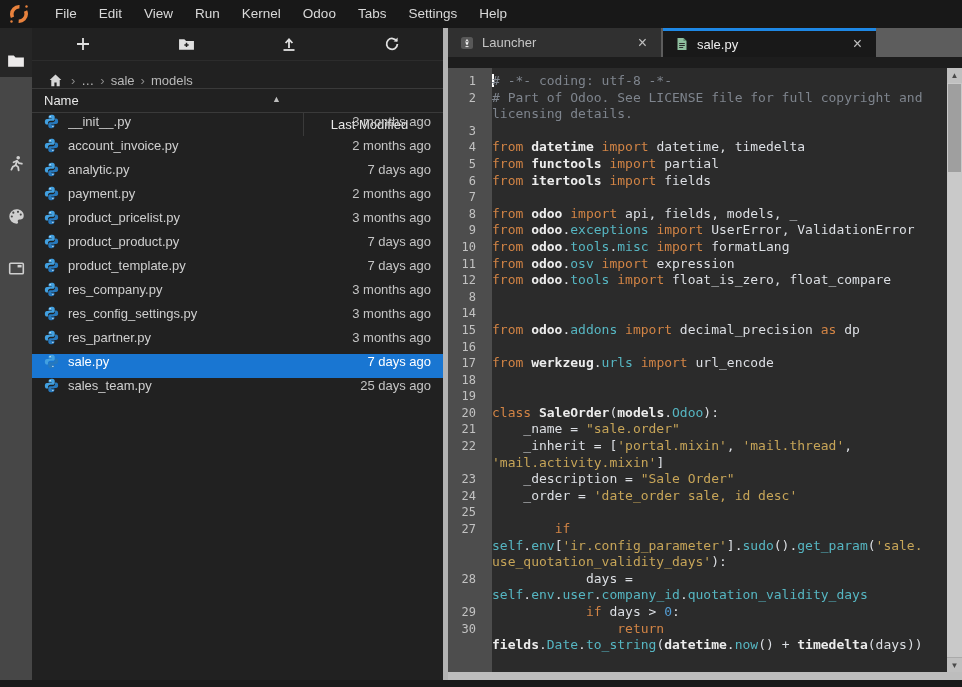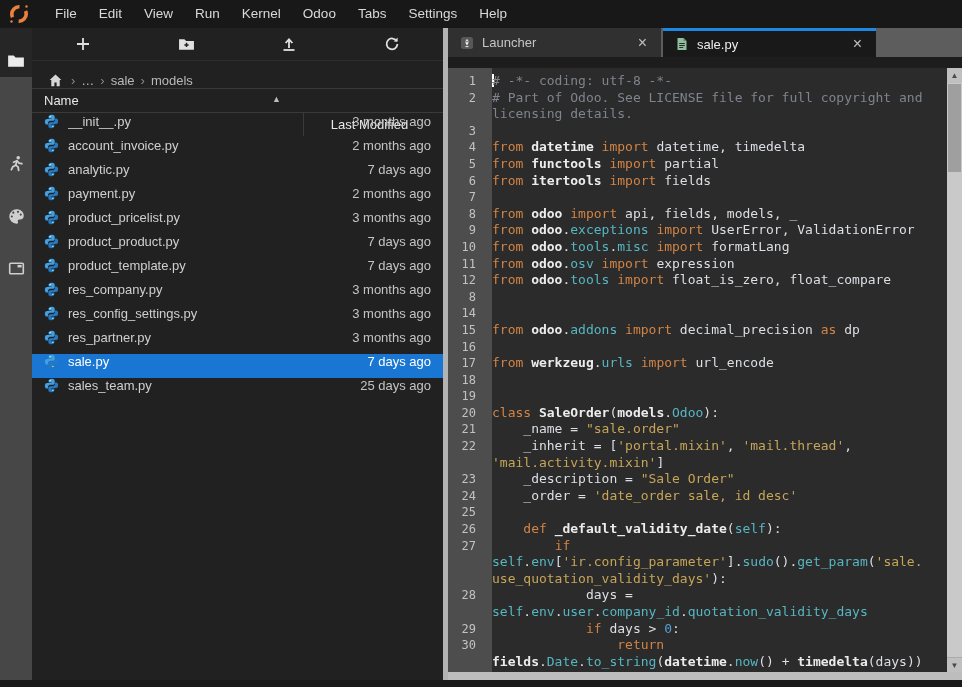--- a/index.html
+++ b/index.html
@@ -475,24 +475,20 @@
           </div>
           <div class="cl">
             <span class="ln">24</span>
             <span class="ct"><span class="tx">    _order = </span><span class="ts">'date_order sale, id desc'</span></span>
           </div>
           <div class="cl">
             <span class="ln">25</span>
             <span class="ct"></span>
           </div>
           <div class="cl">
-            <span class="ln">26</span>
-            <span class="ct"><span class="tx">    </span><span class="tk">def</span><span class="tx"> </span><span class="tm">_default_validity_date</span><span class="tx">(</span><span class="tp">self</span><span class="tx">):</span></span>
-          </div>
-          <div class="cl">
             <span class="ln">27</span>
             <span class="ct"><span class="tx">        </span><span class="tk">if</span></span>
           </div>
           <div class="cl">
             <span class="ln"></span>
             <span class="ct"><span class="tp">self</span><span class="tx">.</span><span class="tp">env</span><span class="tx">[</span><span class="ts">'ir.config_parameter'</span><span class="tx">].</span><span class="tp">sudo</span><span class="tx">().</span><span class="tp">get_param</span><span class="tx">(</span><span class="ts">'sale.</span></span>
           </div>
           <div class="cl">
             <span class="ln"></span>
             <span class="ct"><span class="ts">use_quotation_validity_days'</span><span class="tx">):</span></span>

